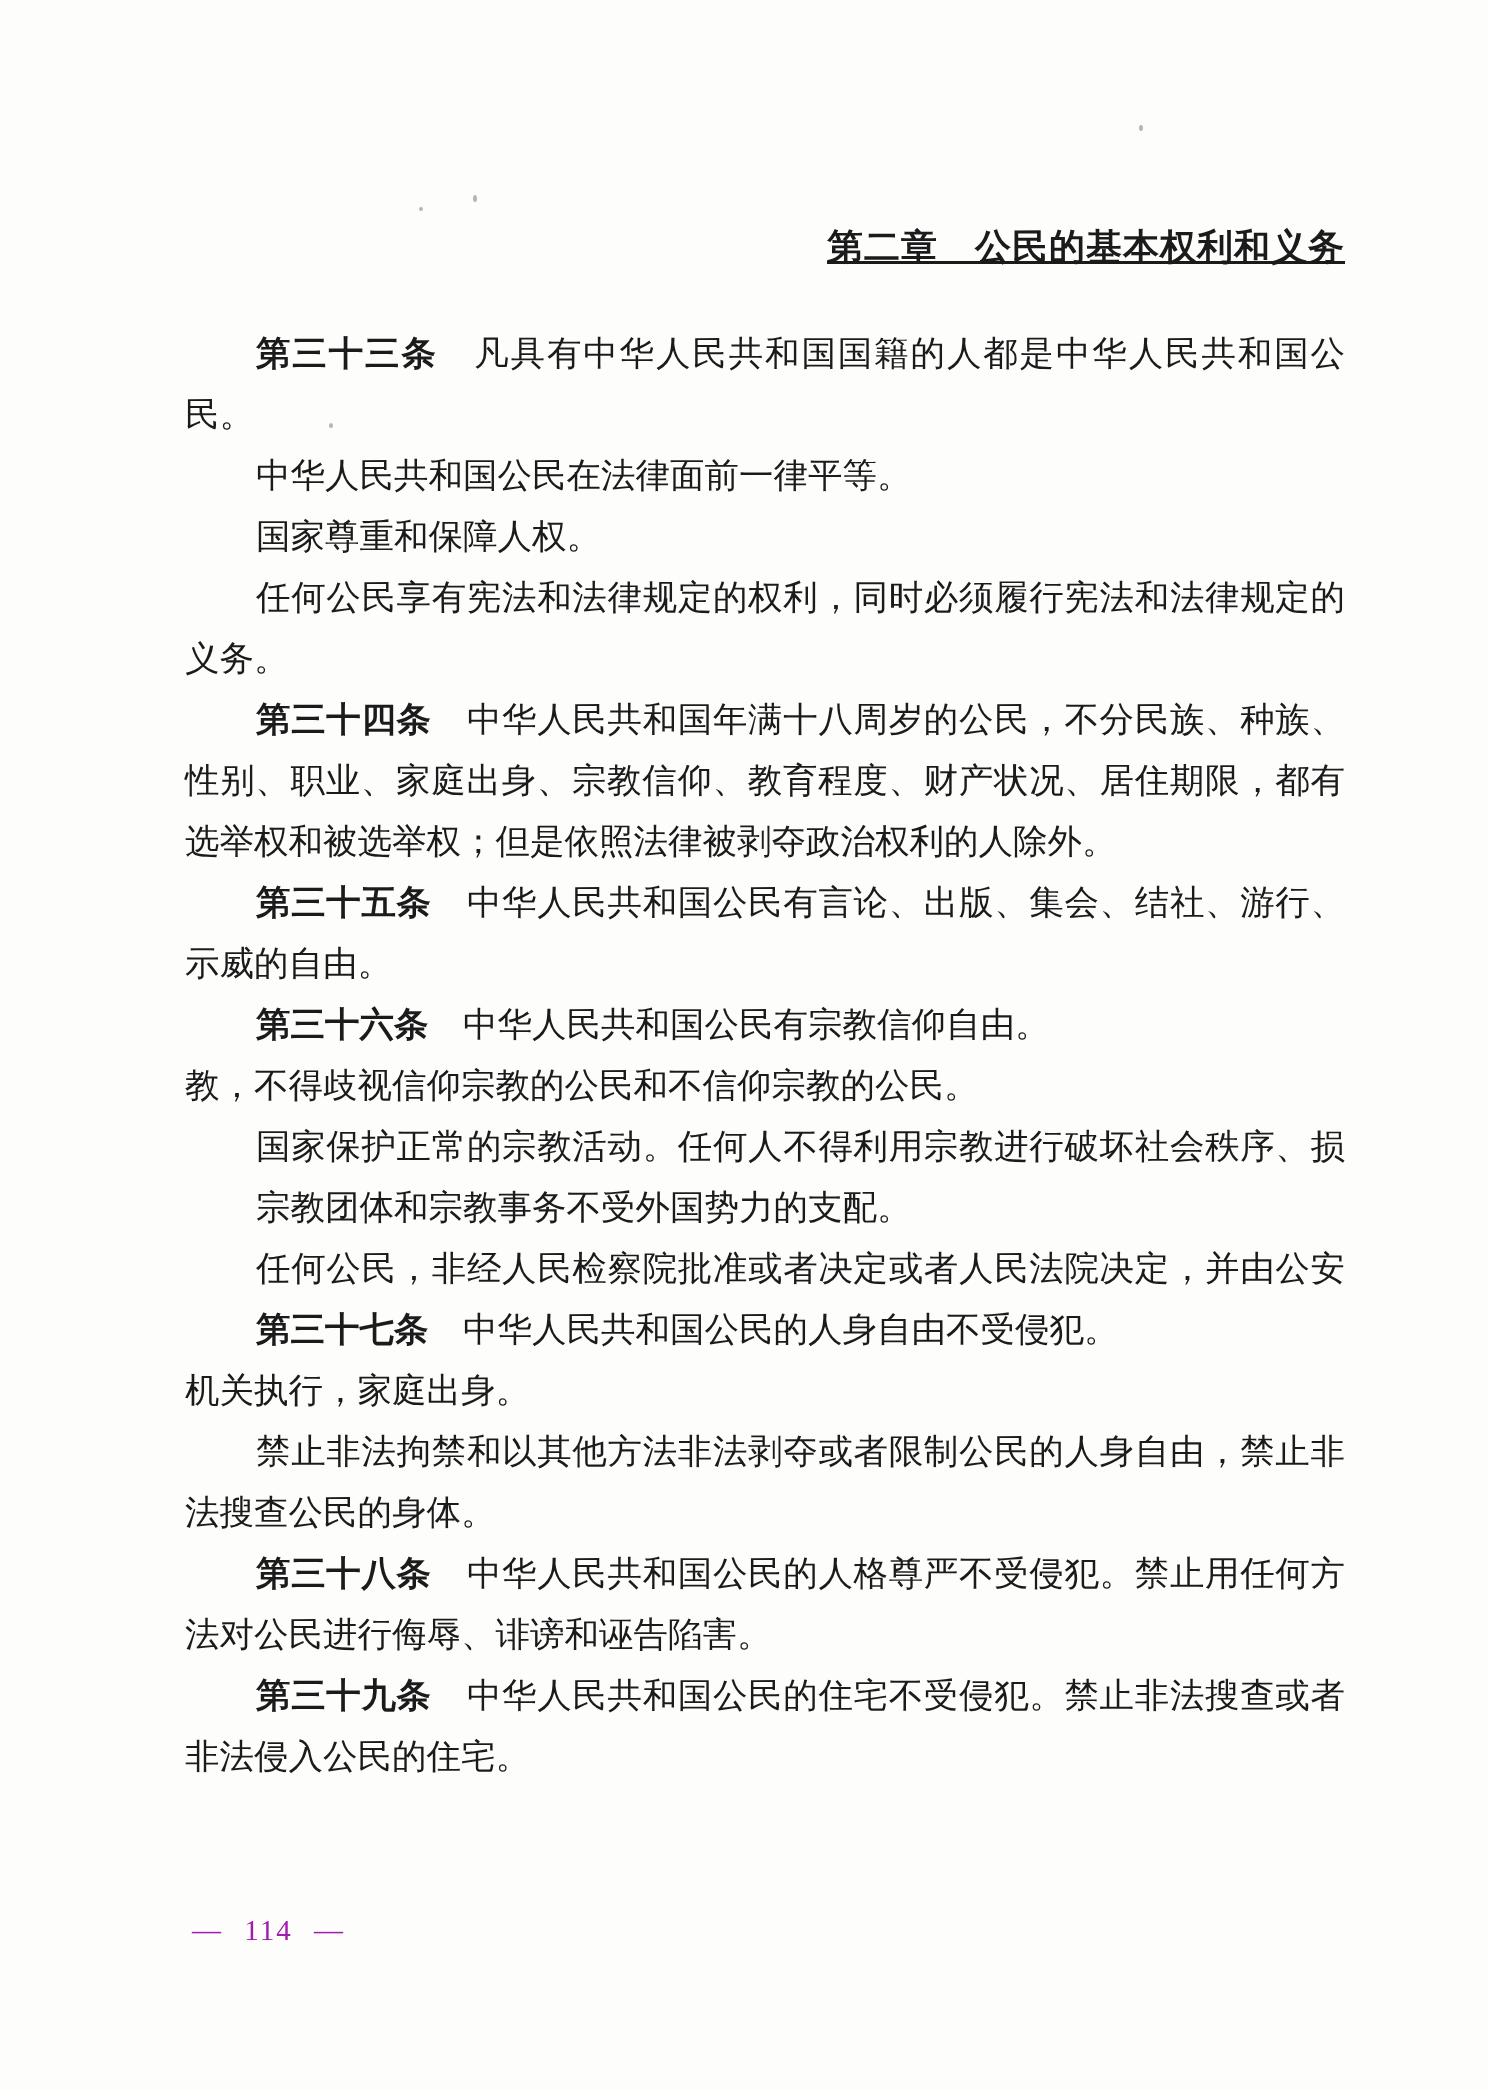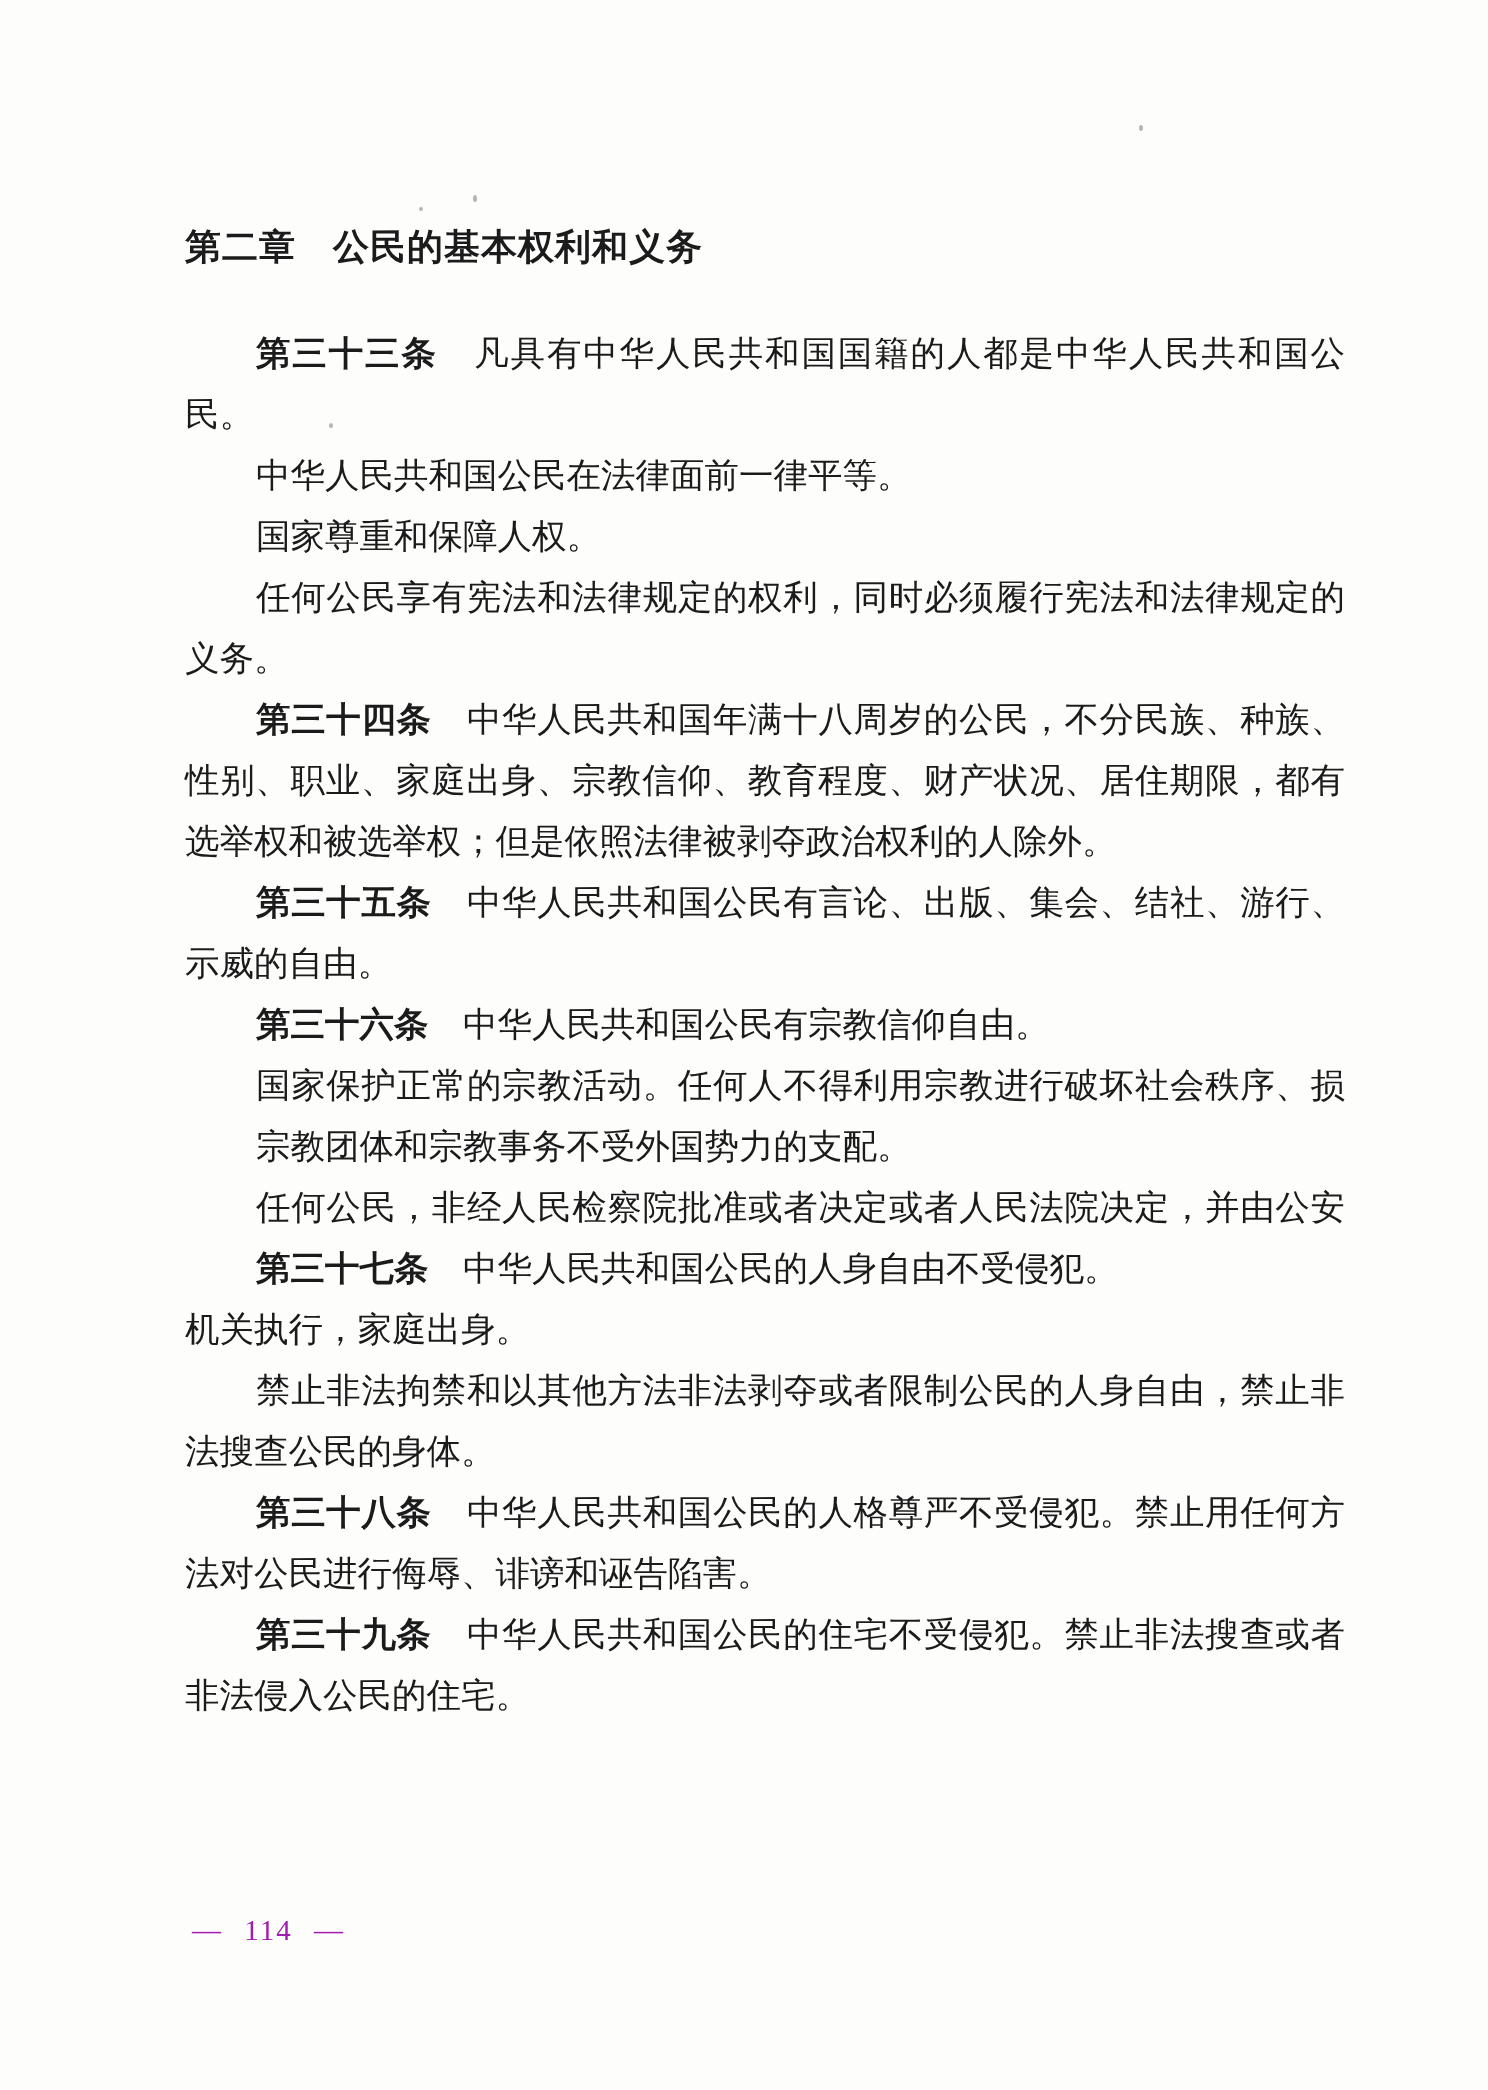--- a/index.html
+++ b/index.html
@@ -8,27 +8,28 @@
     position:relative;
     width:1488px; height:2090px;
     background:#fdfdfc;
     color:#1b1b1b;
     font-family:"Liberation Serif", serif;
     overflow:hidden;
   }
   .chapter-title {
     position:absolute;
     left:185px; top:229px; width:1160px;
-    text-align:left;
+    text-align:right;
     font-family:"Liberation Sans", sans-serif;
     font-weight:bold;
     font-size:36px;
     line-height:1;
     letter-spacing:1px;
     white-space:pre;
+    text-decoration:underline;
   }
   .body-block {
     position:absolute;
     left:185px; top:323px; width:1160px;
   }
   .bline {
     height:61px;
     line-height:61px;
     font-size:34.5px;
     letter-spacing:0;
@@ -73,20 +74,21 @@
     <div class="bline ind">中华人民共和国公民在法律面前一律平等。</div>
     <div class="bline ind">国家尊重和保障人权。</div>
     <div class="bline ind fill">任何公民享有宪法和法律规定的权利，同时必须履行宪法和法律规定的</div>
     <div class="bline">义务。</div>
     <div class="bline ind fill"><span class="art">第三十四条</span><span>　中华人民共和国年满十八周岁的公民，不分民族、种族、</span></div>
     <div class="bline fill">性别、职业、家庭出身、宗教信仰、教育程度、财产状况、居住期限，都有</div>
     <div class="bline">选举权和被选举权；但是依照法律被剥夺政治权利的人除外。</div>
     <div class="bline ind fill"><span class="art">第三十五条</span><span>　中华人民共和国公民有言论、出版、集会、结社、游行、</span></div>
     <div class="bline">示威的自由。</div>
     <div class="bline ind"><span class="art">第三十六条</span><span>　中华人民共和国公民有宗教信仰自由。</span></div>
+    <div class="bline">教，不得歧视信仰宗教的公民和不信仰宗教的公民。</div>
     <div class="bline ind fill">国家保护正常的宗教活动。任何人不得利用宗教进行破坏社会秩序、损</div>
     <div class="bline ind">宗教团体和宗教事务不受外国势力的支配。</div>
     <div class="bline ind fill">任何公民，非经人民检察院批准或者决定或者人民法院决定，并由公安</div>
     <div class="bline ind"><span class="art">第三十七条</span><span>　中华人民共和国公民的人身自由不受侵犯。</span></div>
     <div class="bline">机关执行，家庭出身。</div>
     <div class="bline ind fill">禁止非法拘禁和以其他方法非法剥夺或者限制公民的人身自由，禁止非</div>
     <div class="bline">法搜查公民的身体。</div>
     <div class="bline ind fill"><span class="art">第三十八条</span><span>　中华人民共和国公民的人格尊严不受侵犯。禁止用任何方</span></div>
     <div class="bline">法对公民进行侮辱、诽谤和诬告陷害。</div>
     <div class="bline ind fill"><span class="art">第三十九条</span><span>　中华人民共和国公民的住宅不受侵犯。禁止非法搜查或者</span></div>

